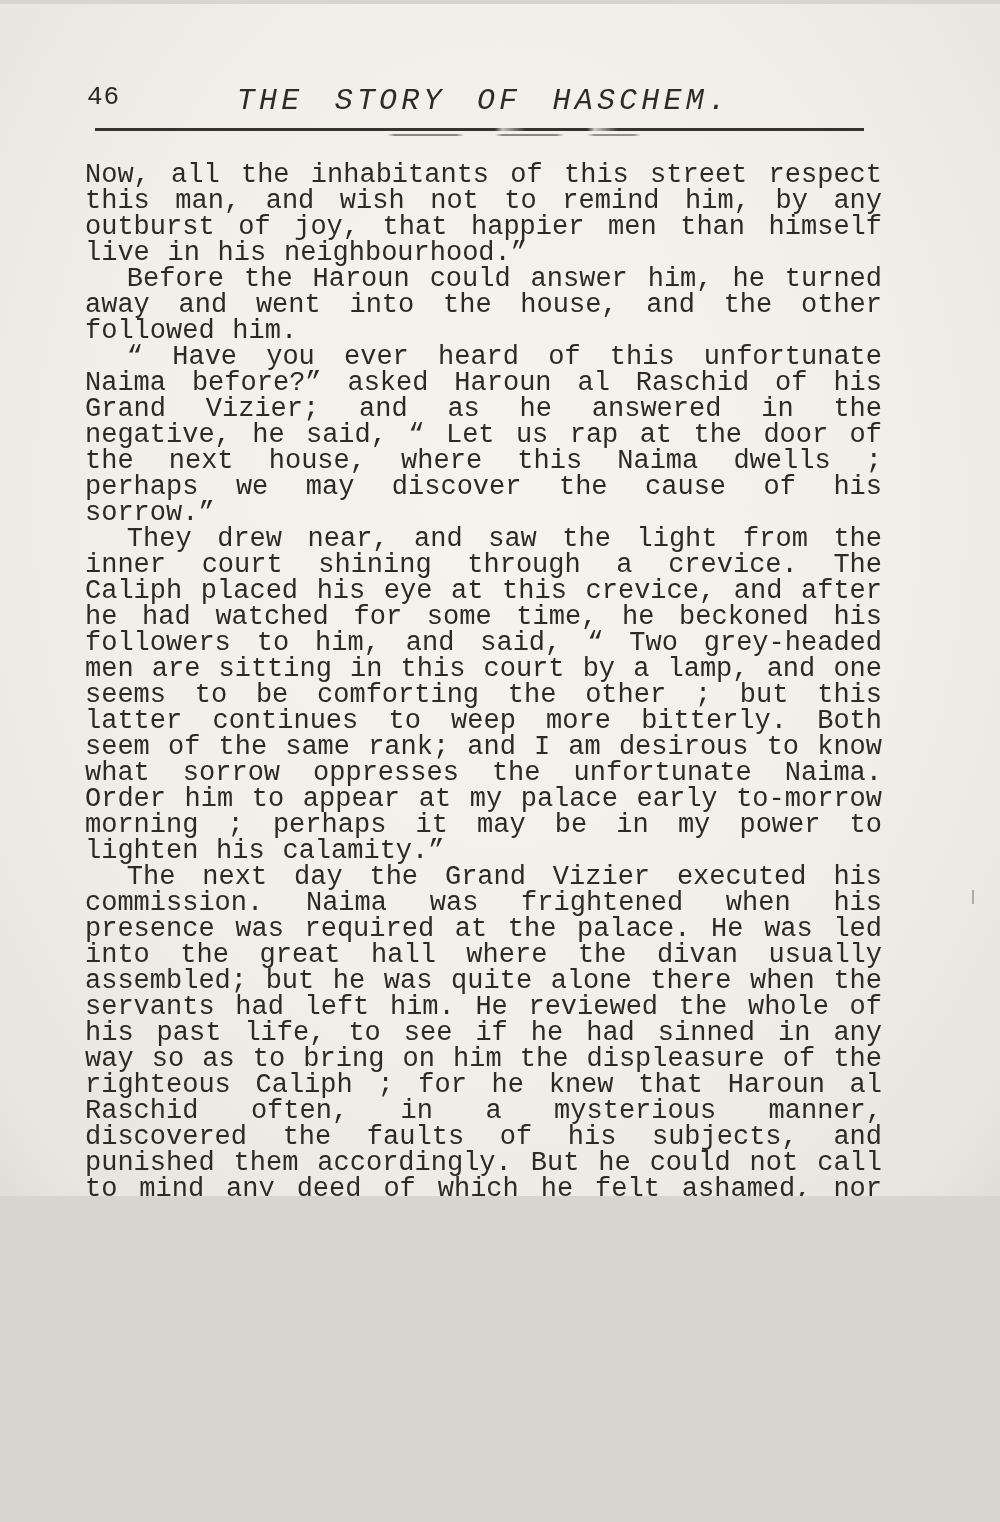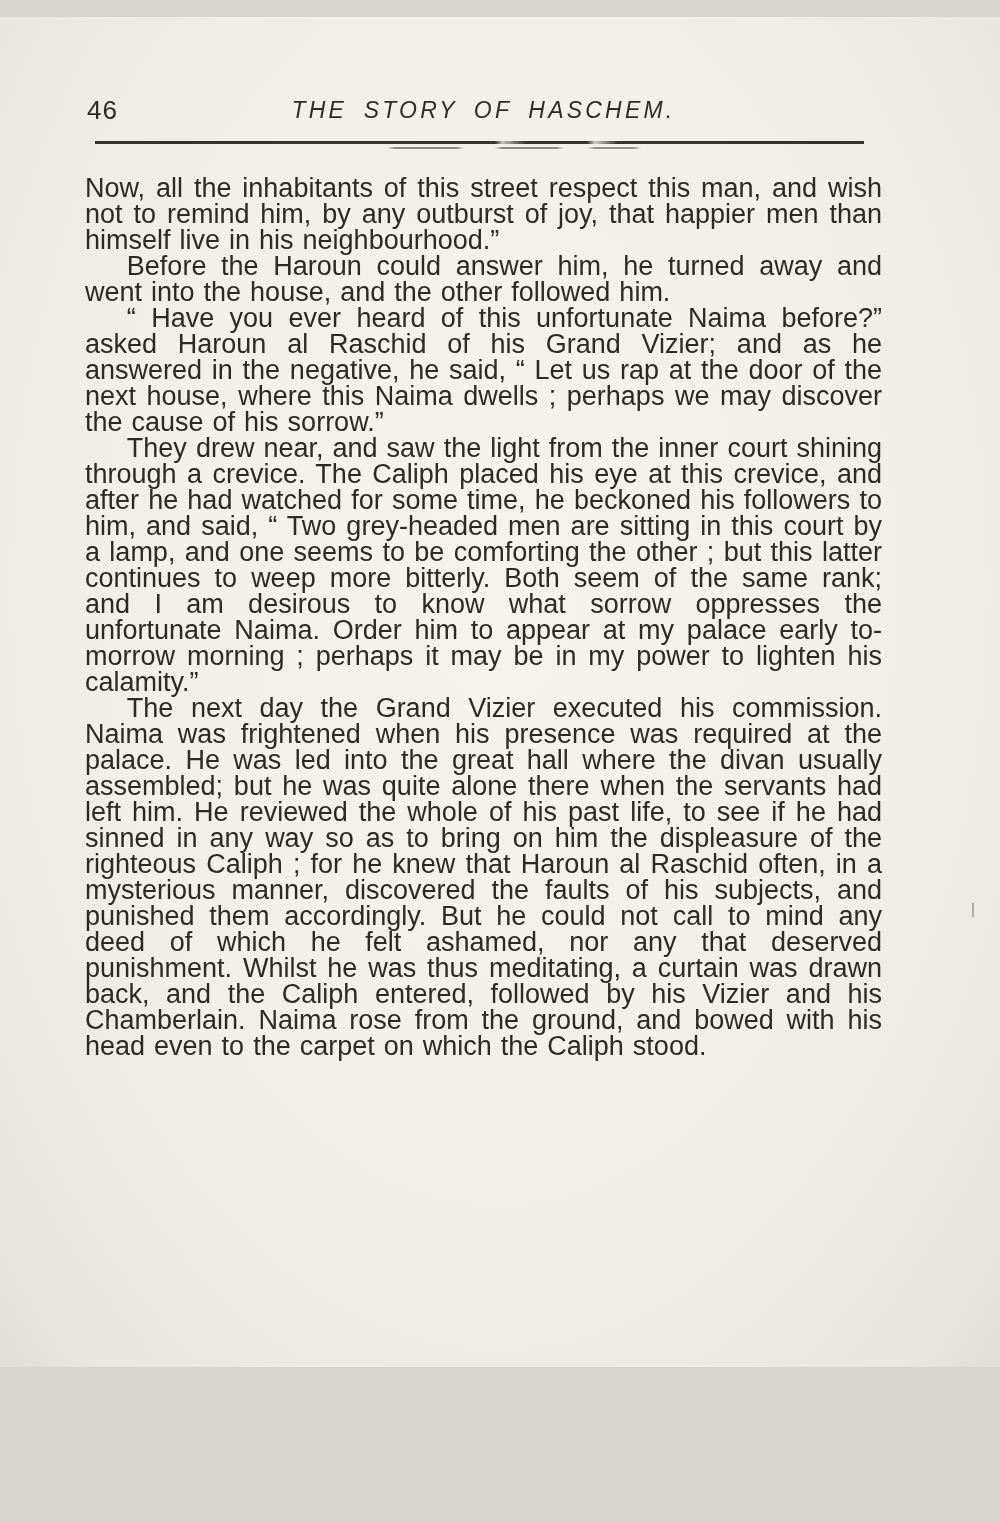--- a/index.html
+++ b/index.html
@@ -3,25 +3,25 @@
 <meta charset="utf-8">
 <style>
   html, body {
     margin: 0;
     padding: 0;
     background: #d8d5cf;
   }
   .page {
     position: relative;
     width: 1000px;
-    height: 1350px;
-    margin: 17px auto;
+    height: 1192px;
+    margin: 4px auto;
     background: radial-gradient(ellipse at 50% 42%, #f5f3ee 0%, #f1efe9 55%, #e7e5de 92%, #e0ded7 100%);
     overflow: hidden;
-    font-family: Liberation Sans, sans-serif;
+    font-family: Liberation Mono, monospace;
     color: #2c2a26;
   }
   .content {
     position: absolute;
     left: 85px;
     right: 118px;
     top: 0;
   }
   .header {
     position: relative;
@@ -34,21 +34,21 @@
     top: 0;
     font-size: 26px;
     letter-spacing: 1px;
   }
   .running-title {
     position: absolute;
     left: 50%;
     top: 2px;
     transform: translateX(-50%);
     font-style: italic;
-    font-size: 23px;
+    font-size: 30px;
     letter-spacing: 0.14em;
     word-spacing: 0.3em;
     white-space: nowrap;
     color: #2e2c28;
   }
   .rule {
     margin: 0 18px 0 10px;
     height: 3px;
     background: linear-gradient(90deg,
       #35332f 0%, #35332f 52%,

